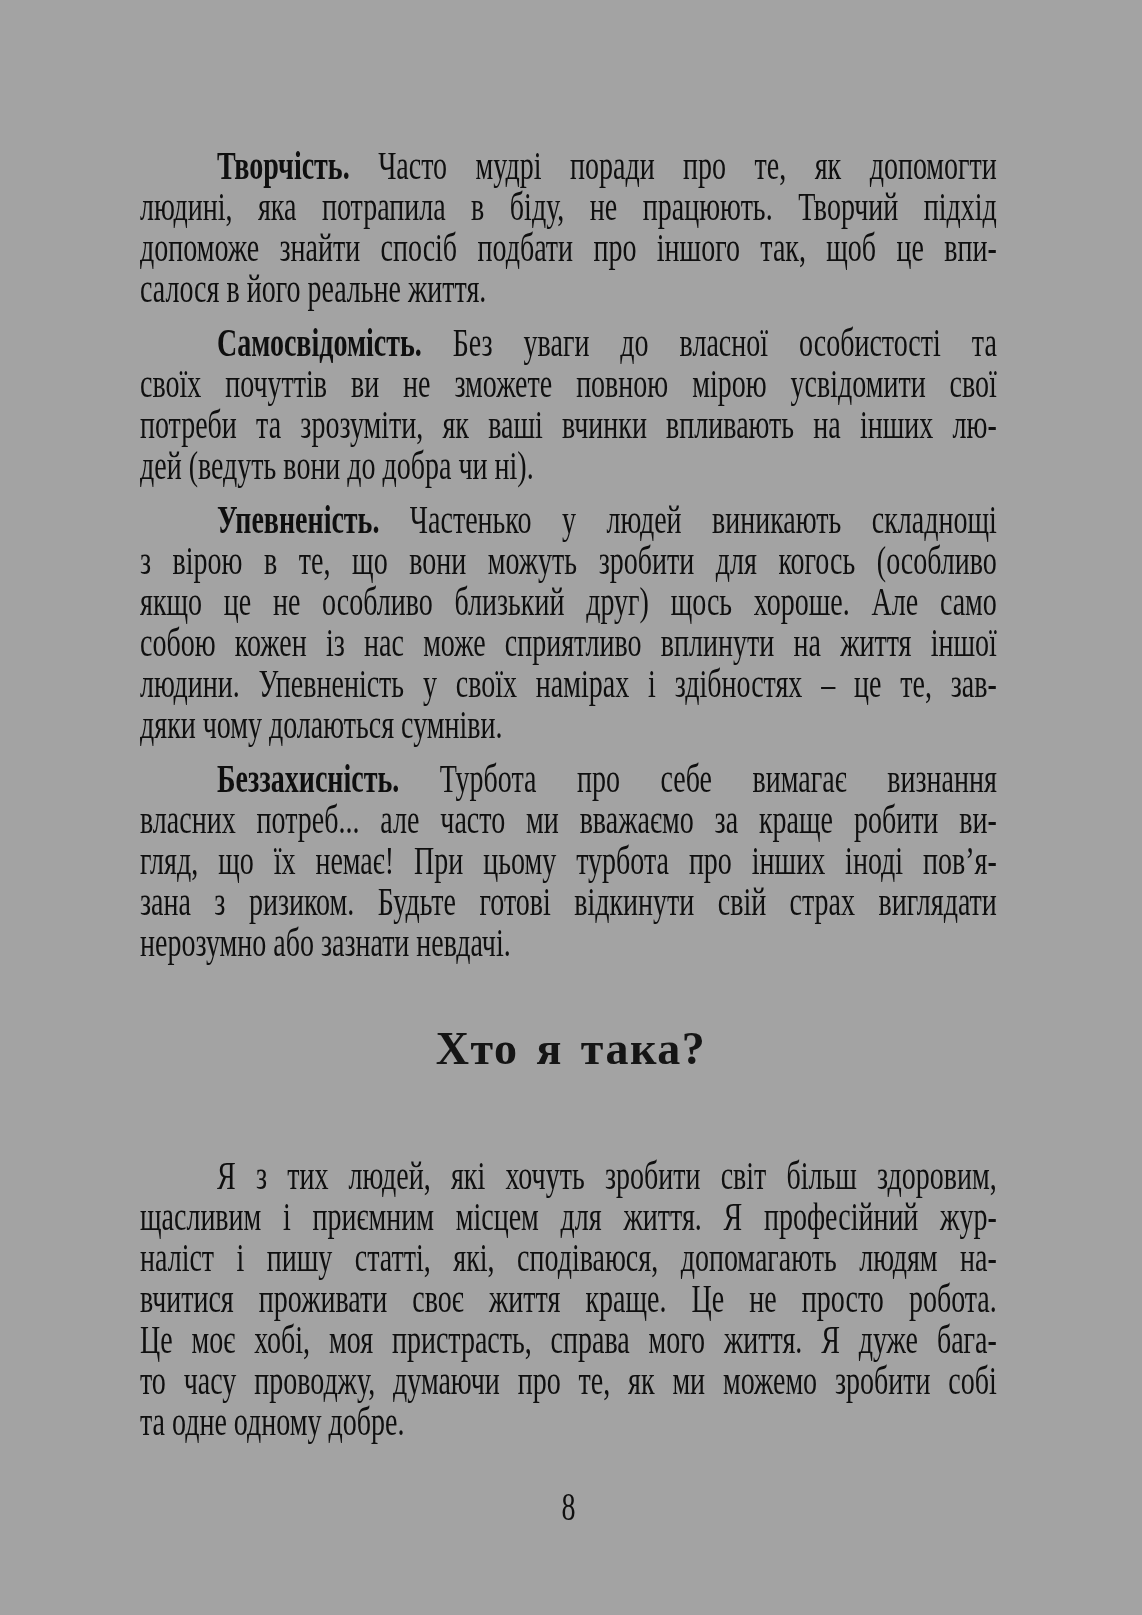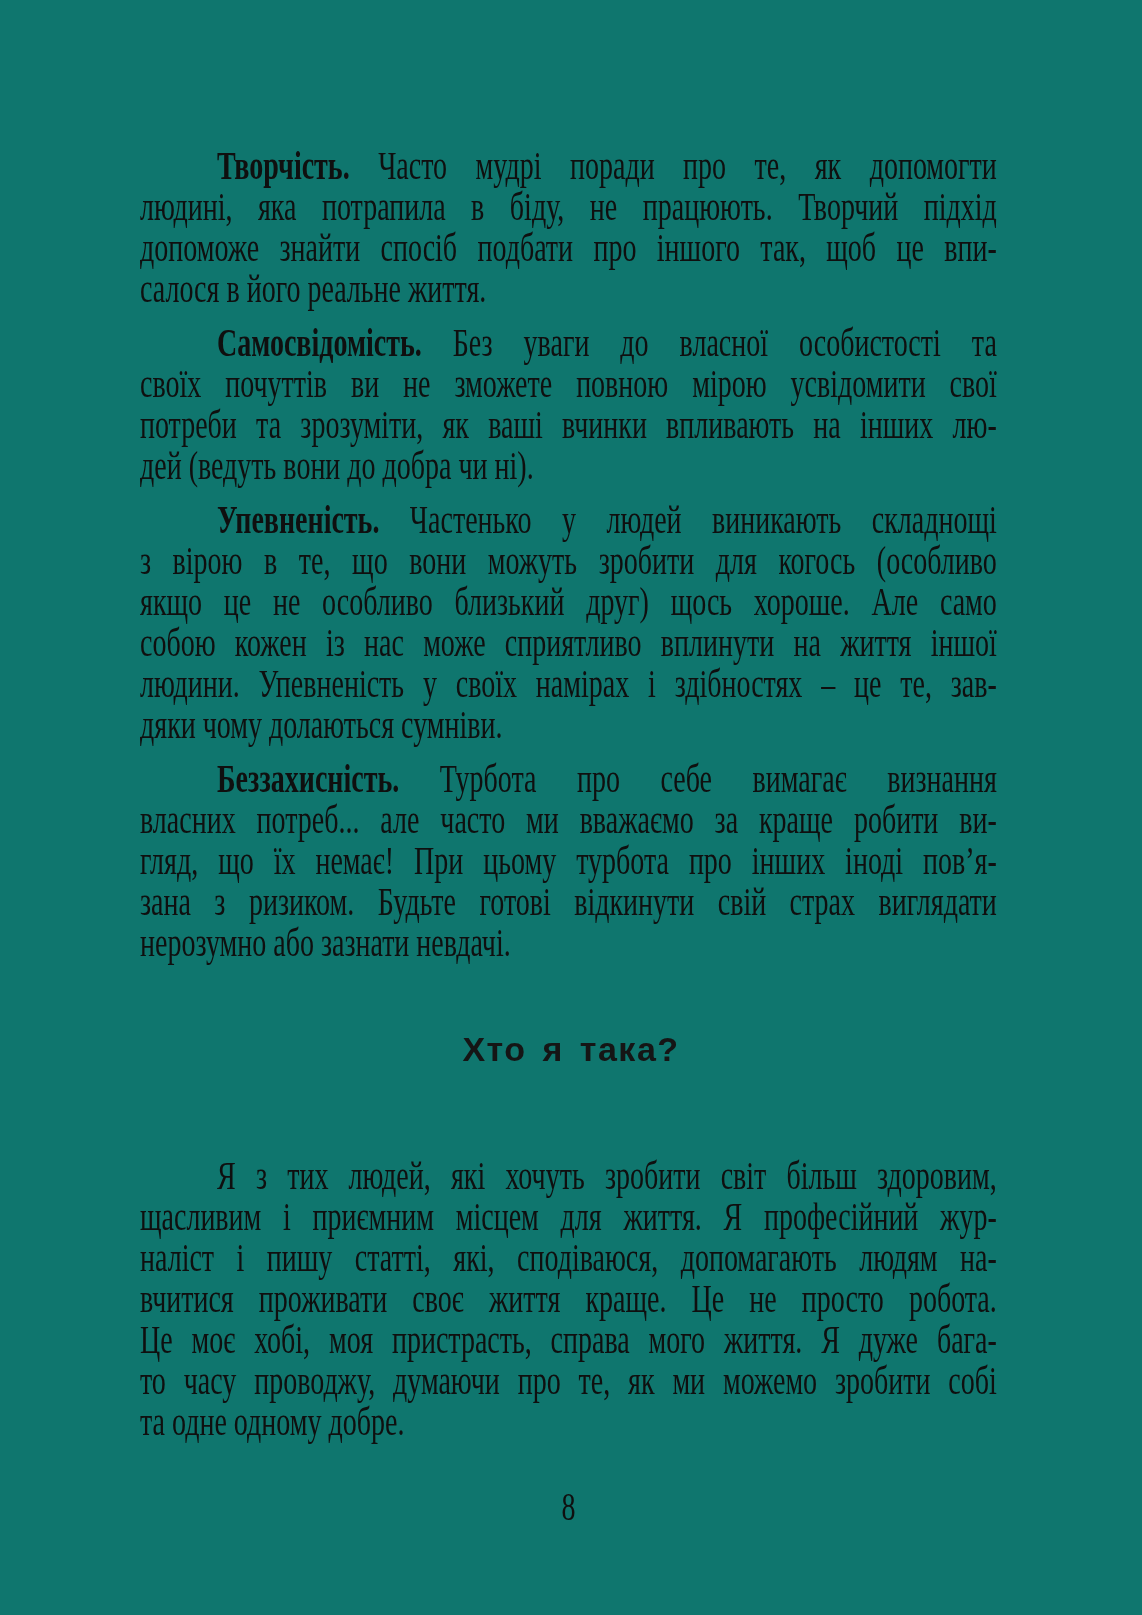--- a/index.html
+++ b/index.html
@@ -4,21 +4,21 @@
 <style>
   html, body {
     margin: 0;
     padding: 0;
     background: #e8e8e8;
   }
   .sheet {
     position: relative;
     width: 1142px;
     height: 1615px;
-    background: #0f766e;
+    background: #a3a3a3;
     overflow: hidden;
     color: #0f0f0f;
     font-family: "Liberation Serif", serif;
   }
   
   .textblock {
     position: absolute;
     left: 140px;
     width: 1224px;
     transform: scaleX(0.7);
@@ -36,23 +36,23 @@
   }
   .line.first { text-indent: 110px; }
   .line.last  { text-align: left; text-align-last: auto; }
   .lead { font-weight: bold; }
   .heading {
     position: absolute;
     top: 1029px;
     left: 0;
     width: 1142px;
     text-align: center;
-    font-family: Liberation Sans, sans-serif;
+    font-family: Liberation Serif, serif;
     font-weight: bold;
-    font-size: 34px;
+    font-size: 46px;
     line-height: 40px;
     letter-spacing: 1.5px;
     word-spacing: 5px;
     color: #151515;
   }
   .pagenum {
     position: absolute;
     top: 1486px;
     left: 140px;
     width: 1224px;

